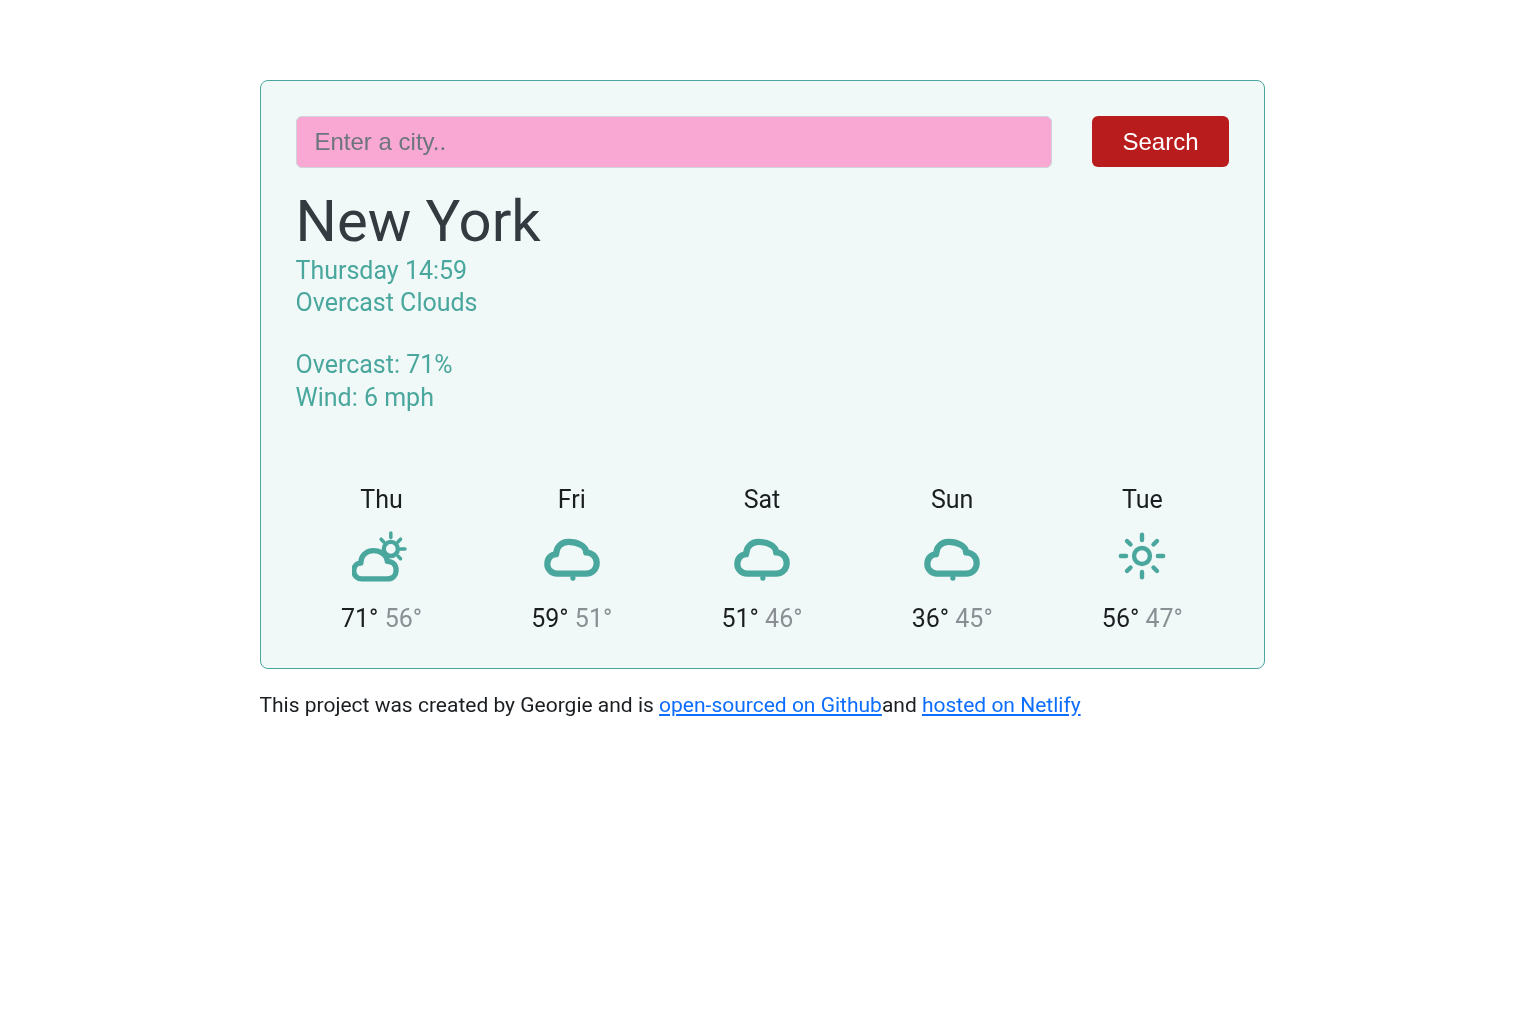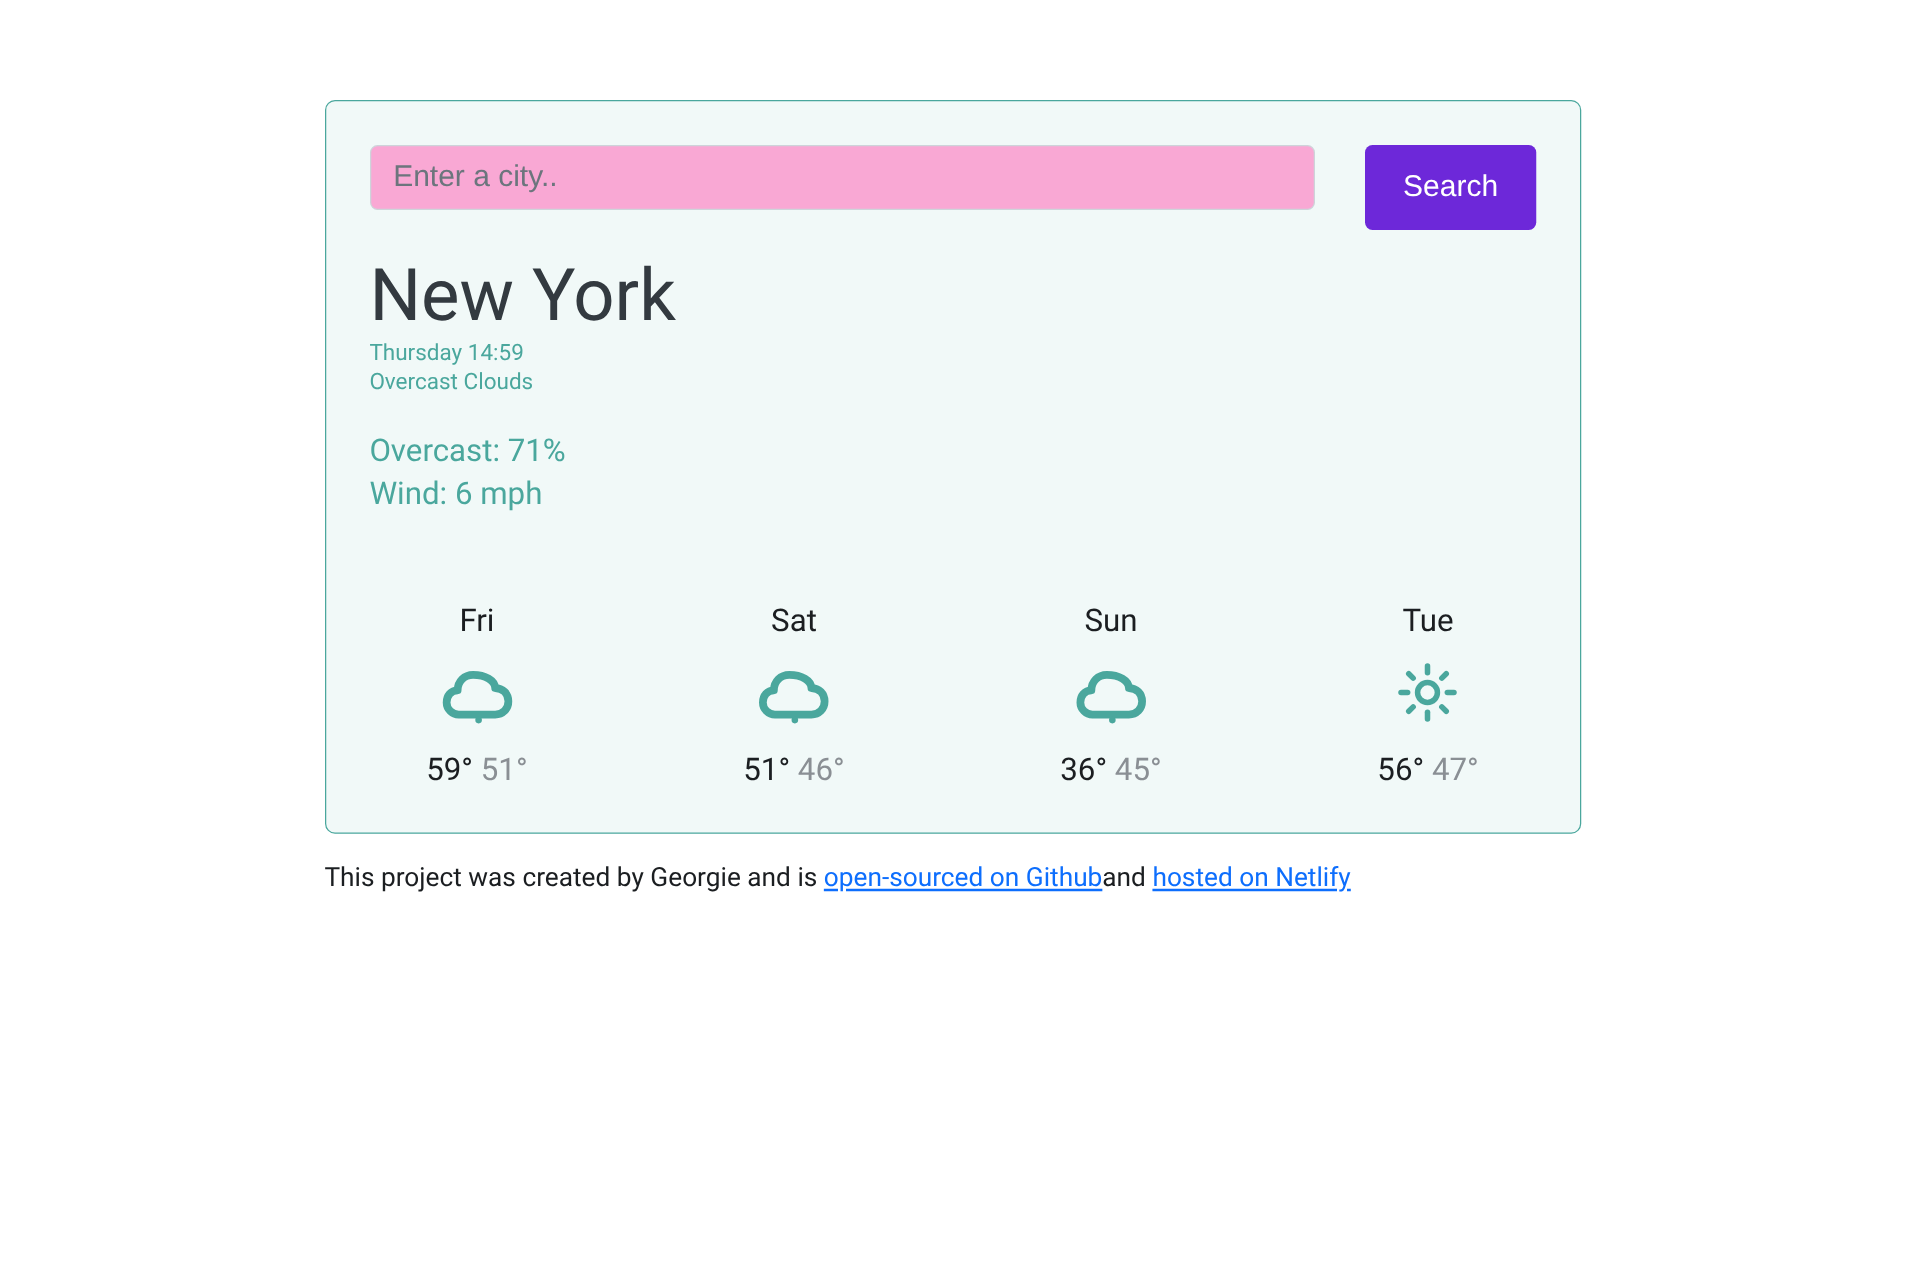--- a/index.html
+++ b/index.html
@@ -28,37 +28,37 @@
       height: 52px;
       border: 1px solid #ced4da;
       border-radius: 6px;
       background: #f9a8d4;
       padding: 0 18px;
       font-size: 24px;
       color: #495057;
     }
     .search-input::placeholder { color: #6c757d; }
     .search-btn {
-      height: 68px;
+      height: 51px;
       padding: 0 30px;
-      background: #6d28d9;
+      background: #b91c1c;
       color: #fff;
       border: none;
       border-radius: 6px;
       font-size: 24px;
       cursor: pointer;
     }
     .city {
       font-size: 58px;
       font-weight: 400;
       color: #333a40;
       line-height: 1.15;
     }
     .datetime, .conditions {
-      font-size: 18px;
+      font-size: 25px;
       color: #4aa79d;
       line-height: 1.3;
     }
     .conditions { margin-bottom: 24px; }
     .current-row {
       display: flex;
       align-items: flex-start;
     }
     .current-left {
       width: 55%;
@@ -174,20 +174,27 @@
           <span>Overcast: </span><span>71%</span>
         </div>
         <div class="wind">
           <span>Wind: </span><span>6 mph</span>
         </div>
       </div>
     </div>
 
     <div class="forecast">
       <div class="day">
+        <div class="day-label">Thu</div>
+        <div class="day-icon"><svg viewBox="0 0 68 68">
+              <use href="#svg-partly-sunny"></use>
+            </svg></div>
+        <div class="day-temps"><span class="hi">71°</span> <span class="lo">56°</span></div>
+      </div>
+      <div class="day">
         <div class="day-label">Fri</div>
         <div class="day-icon"><svg viewBox="0 0 68 68">
               <use href="#svg-rain-cloud"></use>
             </svg></div>
         <div class="day-temps"><span class="hi">59°</span> <span class="lo">51°</span></div>
       </div>
       <div class="day">
         <div class="day-label">Sat</div>
         <div class="day-icon"><svg viewBox="0 0 68 68">
               <use href="#svg-rain-cloud"></use>

